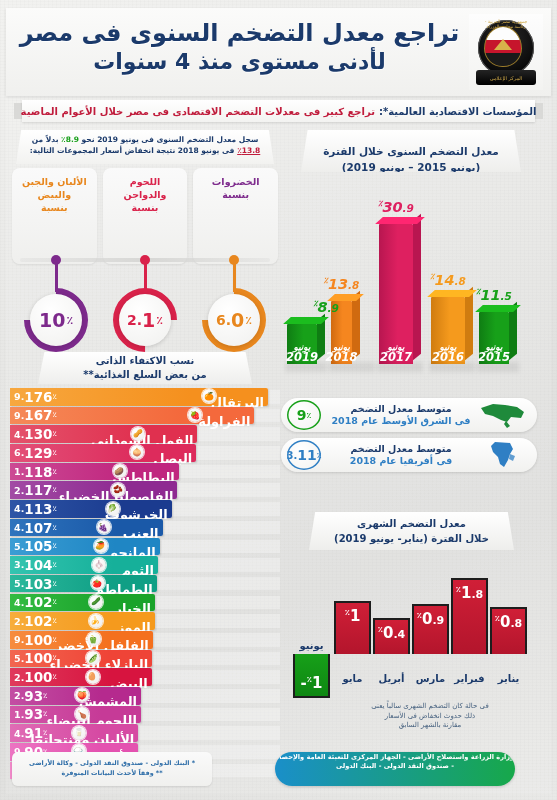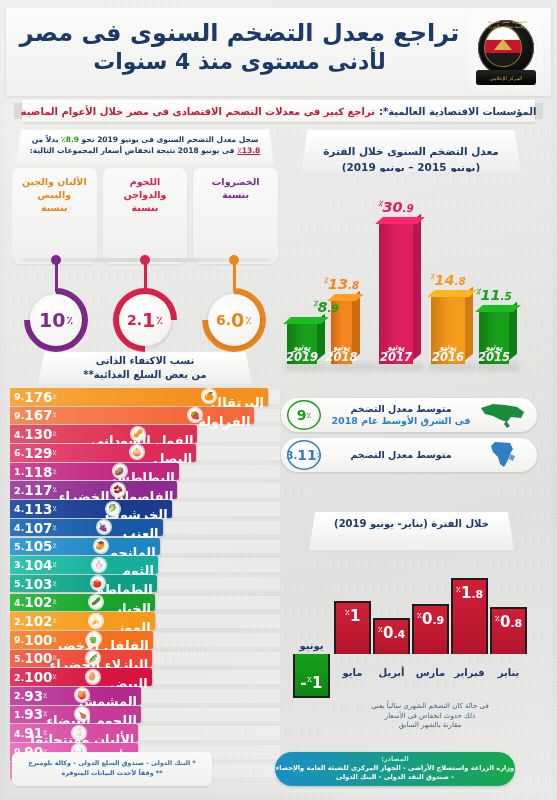--- a/index.html
+++ b/index.html
@@ -115,21 +115,21 @@
   .mplot { position:absolute; left:6px; right:6px; top:46px; height:136px; }
   .mbar { position:absolute; bottom:0; width:37px;
           background:linear-gradient(180deg,#d01f37,#b3152c);
           border:2px solid #1d1d1d; border-bottom:none; }
   .mbar.down { background:linear-gradient(180deg,#17a019,#0e8712); }
   .mbar .mv { position:absolute; top:4px; left:0; right:0; text-align:center;
               color:#fff; font-weight:bold; font-size:15px; white-space:nowrap; }
   .mbar .mv .pc { font-size:8.5px; vertical-align:top; }
   .mbar .mv .dec { font-size:11px; }
   .mbar .mlbl { position:absolute; top:100%; left:-6px; right:-6px; text-align:center;
-                color:#1b3a6b; font-weight:bold; font-size:10px; margin-top:13px;
+                color:#1b3a6b; font-weight:bold; font-size:10px; margin-top:19px;
                 white-space:nowrap; }
   .mbar.down .mlbl { top:auto; bottom:100%; margin:0 0 3px 0; }
   .mnote { position:absolute; right:40px; left:78px; top:190px; text-align:center;
            color:#46617f; font-size:7px; line-height:9.5px; }
 
   
   .groups { position:absolute; left:12px; top:130px; width:266px; height:224px; }
   .gr-note { position:absolute; left:4px; right:4px; top:0; height:34px;
              background:linear-gradient(180deg,#ffffff,#f2f2f0);
              box-shadow:0 1px 2px rgba(0,0,0,.1);
@@ -294,27 +294,29 @@
         </div>
         <div class="region-badge" style="color: rgb(23, 160, 25); background: radial-gradient(circle at 40% 32%, rgb(255, 255, 255), rgb(242, 242, 240)); box-shadow: rgb(23, 160, 25) 0px 0px 0px 1.5px inset;"><span class="pc">٪</span>9<span class="dec"></span></div>
       </div>
       <div class="region-card">
         <div class="region-map"><svg viewBox="0 0 52 30" width="52" height="30">
             <path d="M18 2 L33 3 L36 9 L33 14 L31 20 L27 27 L23 24 L21 17 L16 12 L14 6 Z" fill="#2f7fc4"></path>
             <path d="M33 14 L38 16 L36 21 L32 19 Z" fill="#2f7fc4" opacity=".75"></path>
           </svg></div>
         <div class="region-txt">
           <div>متوسط معدل التضخم</div>
+          <div class="l2">فى أفريقيا  عام 2018</div>
         </div>
         <div class="region-badge" style="color: rgb(47, 127, 196); background: radial-gradient(circle at 40% 32%, rgb(255, 255, 255), rgb(242, 242, 240)); box-shadow: rgb(47, 127, 196) 0px 0px 0px 1.5px inset;"><span class="pc">٪</span>11<span class="dec">.3</span></div>
       </div>
     </div>
 
   <div class="monthly">
     <div class="plaque">
+      <div>معدل التضخم الشهرى</div>
       <div>خلال الفترة (يناير- يونيو 2019)</div>
     </div>
     <div class="mplot" id="mplot">
         <div class="mbar" style="left: 205px; bottom: 40px; height: 47.1111px;">
           <div class="mv"><span class="pc">٪</span>0<span class="dec">.8</span></div>
           <div class="mlbl">يناير</div>
         </div>
         <div class="mbar" style="left: 166px; bottom: 40px; height: 76px;">
           <div class="mv"><span class="pc">٪</span>1<span class="dec">.8</span></div>
           <div class="mlbl">فبراير</div>
@@ -555,20 +557,19 @@
           <div class="ss-bar" style="width: 118px; background: linear-gradient(90deg, rgb(240, 138, 201) 0%, rgb(234, 106, 184) 70%, rgb(234, 106, 184) 100%);">
             <div class="ss-name">الأسماك</div>
             <div class="ss-icon">🐟</div>
             <div class="ss-val"><span class="pc">٪</span>84<span class="dec">.6</span></div>
           </div>
         </div>
       </div>
   </div>
 
   <div class="src-left">
-    <div class="hd">المصادر:</div>
     <div class="bd">وزارة الزراعة واستصلاح الأراضى - الجهاز المركزى للتعبئة العامة والإحصاء - صندوق النقد الدولى - البنك الدولى</div>
   </div>
   <div class="src-right">
-    <div>* البنك الدولى - صندوق السلع الدولى - وكالة بلومبرج</div>
+    <div>* البنك الدولى - صندوق النقد الدولى - وكالة الأراضى</div>
     <div>** وفقاً لأحدث البيانات المتوفرة</div>
   </div>
 </div>
 
 </body></html>

